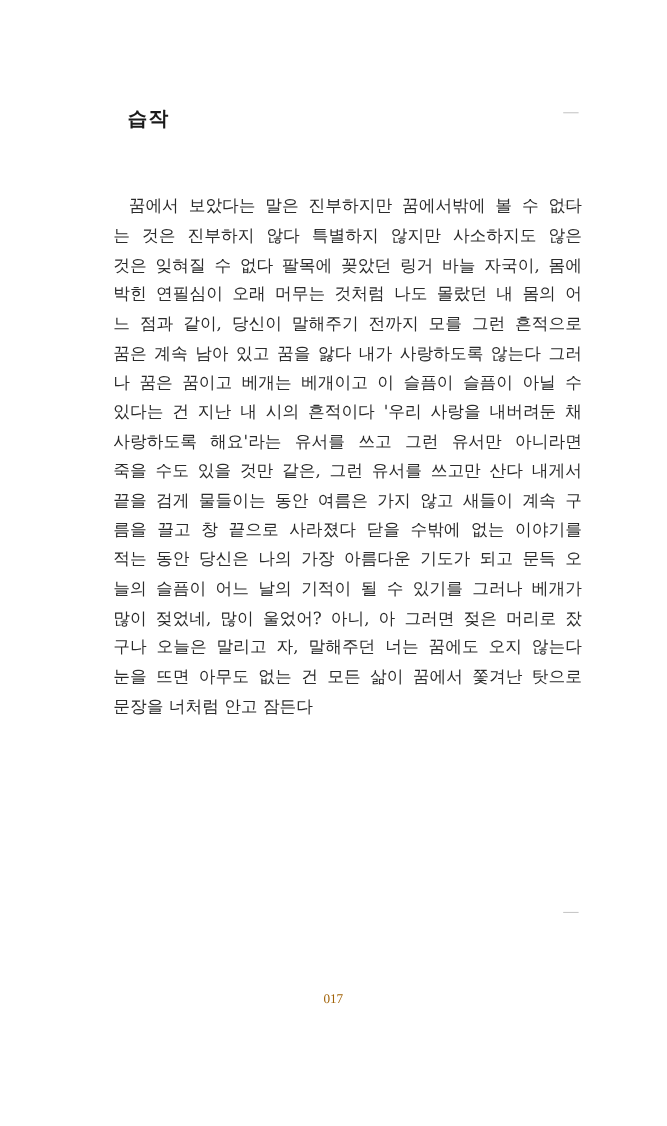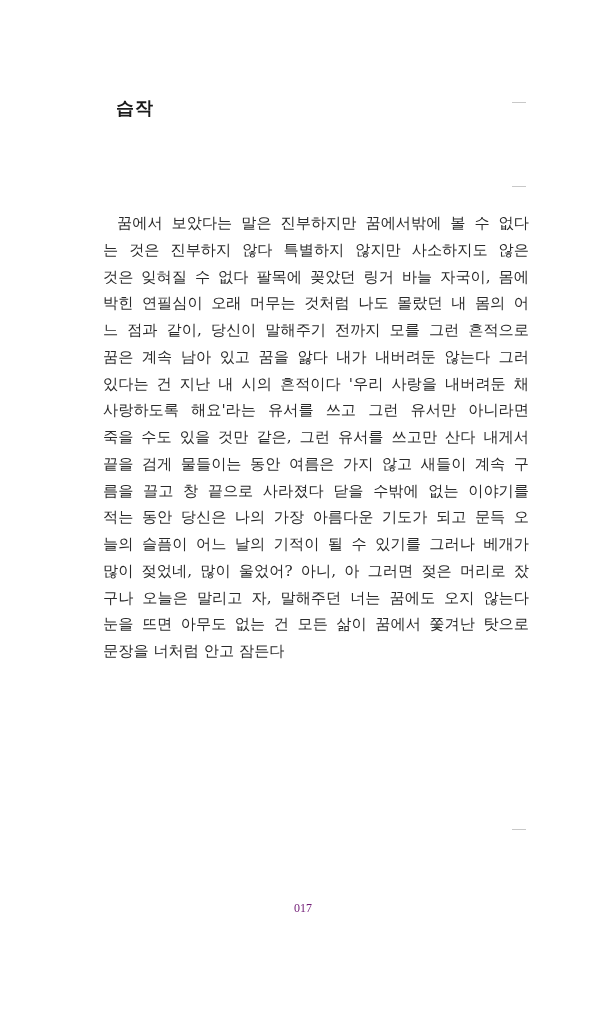--- a/index.html
+++ b/index.html
@@ -1,44 +1,45 @@
 <!DOCTYPE html>
 <html><head>
 <meta charset="utf-8">
 <style>
   html, body { margin:0; padding:0; }
   body { width:606px; height:1024px; background:#ffffff; position:relative; overflow:hidden;
          font-family:"DejaVu Serif","Liberation Serif",serif; color:#2a2a2a; }
   .title { position:absolute; left:116px; top:96px; font-family:"DejaVu Sans","Liberation Sans",sans-serif;
            font-weight:bold; font-size:18px; color:#1a1a1a; letter-spacing:1px; }
   .mark { position:absolute; width:14px; height:1px; background:#c8c8c8; }
-  .body-text { position:absolute; left:103px; top:174px; width:426px;margin-top:36px; }
+  .body-text { position:absolute; left:103px; top:174px; width:426px; }
   .line { height:26.75px; line-height:26.75px; font-size:15.2px; white-space:nowrap;
           text-align:justify; text-align-last:justify; overflow:hidden; }
   .line.last { text-align-last:left; }
   .line.indent { padding-left:14px; }
   .page-num { position:absolute; left:0; width:606px; top:901px; text-align:center;
-              font-family:"Liberation Serif",serif; font-size:12px; color:#701a75; }
+              font-family:"Liberation Serif",serif; font-size:12px; color:#a16207; }
 </style>
 </head>
 <body>
 
 <div class="title">습작</div>
 
 <div class="mark" style="left:512px; top:102px;"></div>
 <div class="mark" style="left:512px; top:186px;"></div>
 <div class="mark" style="left:512px; top:829px;"></div>
 
 <div class="body-text">
   <div class="line indent">꿈에서 보았다는 말은 진부하지만 꿈에서밖에 볼 수 없다</div>
   <div class="line">는 것은 진부하지 않다 특별하지 않지만 사소하지도 않은</div>
   <div class="line">것은 잊혀질 수 없다 팔목에 꽂았던 링거 바늘 자국이, 몸에</div>
   <div class="line">박힌 연필심이 오래 머무는 것처럼 나도 몰랐던 내 몸의 어</div>
   <div class="line">느 점과 같이, 당신이 말해주기 전까지 모를 그런 흔적으로</div>
-  <div class="line">꿈은 계속 남아 있고 꿈을 앓다 내가 내버려둔 않는다 그러</div>
+  <div class="line">꿈은 계속 남아 있고 꿈을 앓다 내가 사랑하도록 않는다 그러</div>
+  <div class="line">나 꿈은 꿈이고 베개는 베개이고 이 슬픔이 슬픔이 아닐 수</div>
   <div class="line">있다는 건 지난 내 시의 흔적이다 '우리 사랑을 내버려둔 채</div>
   <div class="line">사랑하도록 해요'라는 유서를 쓰고 그런 유서만 아니라면</div>
   <div class="line">죽을 수도 있을 것만 같은, 그런 유서를 쓰고만 산다 내게서</div>
   <div class="line">끝을 검게 물들이는 동안 여름은 가지 않고 새들이 계속 구</div>
   <div class="line">름을 끌고 창 끝으로 사라졌다 닫을 수밖에 없는 이야기를</div>
   <div class="line">적는 동안 당신은 나의 가장 아름다운 기도가 되고 문득 오</div>
   <div class="line">늘의 슬픔이 어느 날의 기적이 될 수 있기를 그러나 베개가</div>
   <div class="line">많이 젖었네, 많이 울었어? 아니, 아 그러면 젖은 머리로 잤</div>
   <div class="line">구나 오늘은 말리고 자, 말해주던 너는 꿈에도 오지 않는다</div>
   <div class="line">눈을 뜨면 아무도 없는 건 모든 삶이 꿈에서 쫓겨난 탓으로</div>

